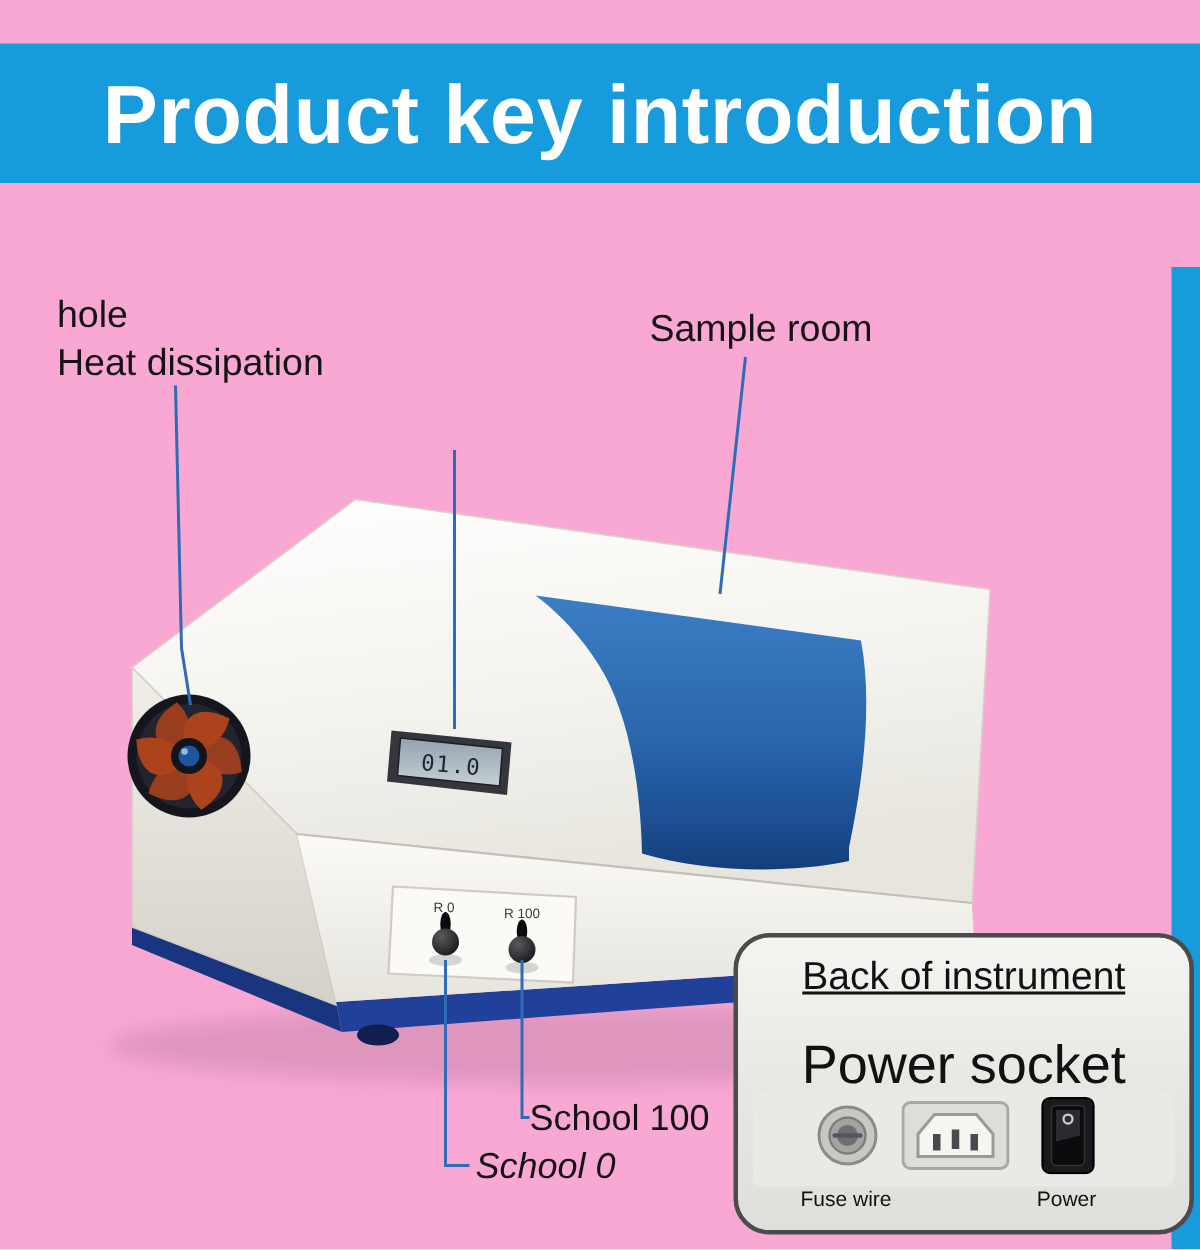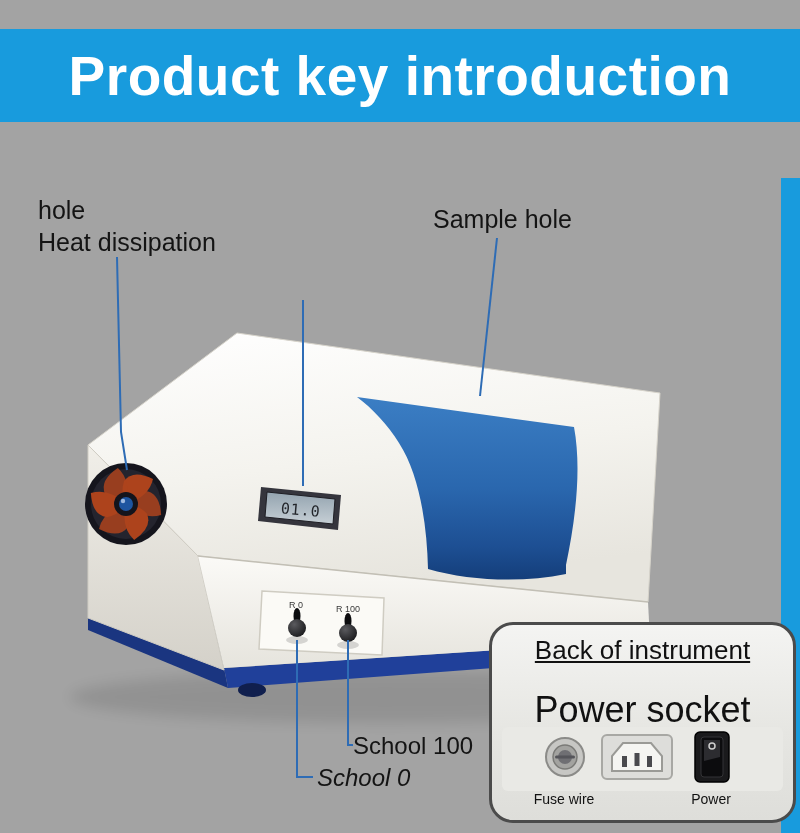--- a/index.html
+++ b/index.html
@@ -1,18 +1,18 @@
 <!DOCTYPE html>
 <html><head>
 <meta charset="utf-8">
 <style>
   * { margin:0; padding:0; box-sizing:border-box; }
   html,body { background:#ffffff; }
   body { font-family:"Liberation Sans", sans-serif; color:#141414; }
-  .canvas { position:relative; width:800px; height:833px; background:#a3a3a3; overflow:hidden; }
+  .canvas { position:relative; width:800px; height:833px; background:#f9a8d4; overflow:hidden; }
 
   .banner {
     position:absolute; left:0; top:29px; width:800px; height:93px;
     background:#189bdd; display:flex; align-items:center; justify-content:center;
   }
   .banner .banner-text {
     color:#ffffff; font-size:55px; font-weight:700; letter-spacing:0.5px; white-space:nowrap;
   }
 
   .side-strip {
@@ -153,21 +153,21 @@
       <path d="M497,238 L480,396"></path>
       <path d="M348,640 L348,745 L353,745"></path>
       <path d="M297,640 L297,777 L313,777"></path>
     </g>
   </svg>
 
   <div class="callout callout-heat">
     <div>hole</div>
     <div>Heat dissipation</div>
   </div>
-  <div class="callout callout-sample">Sample hole</div>
+  <div class="callout callout-sample">Sample room</div>
   <div class="callout callout-s100">School 100</div>
   <div class="callout callout-s0">School 0</div>
 
   <div class="back-panel">
     <div class="bp-title">Back of instrument</div>
     <div class="bp-sub">Power socket</div>
     <div class="bp-photo"></div>
 
     <div class="bp-comp bp-comp-fuse">
       <svg width="44" height="44" viewBox="0 0 44 44">

